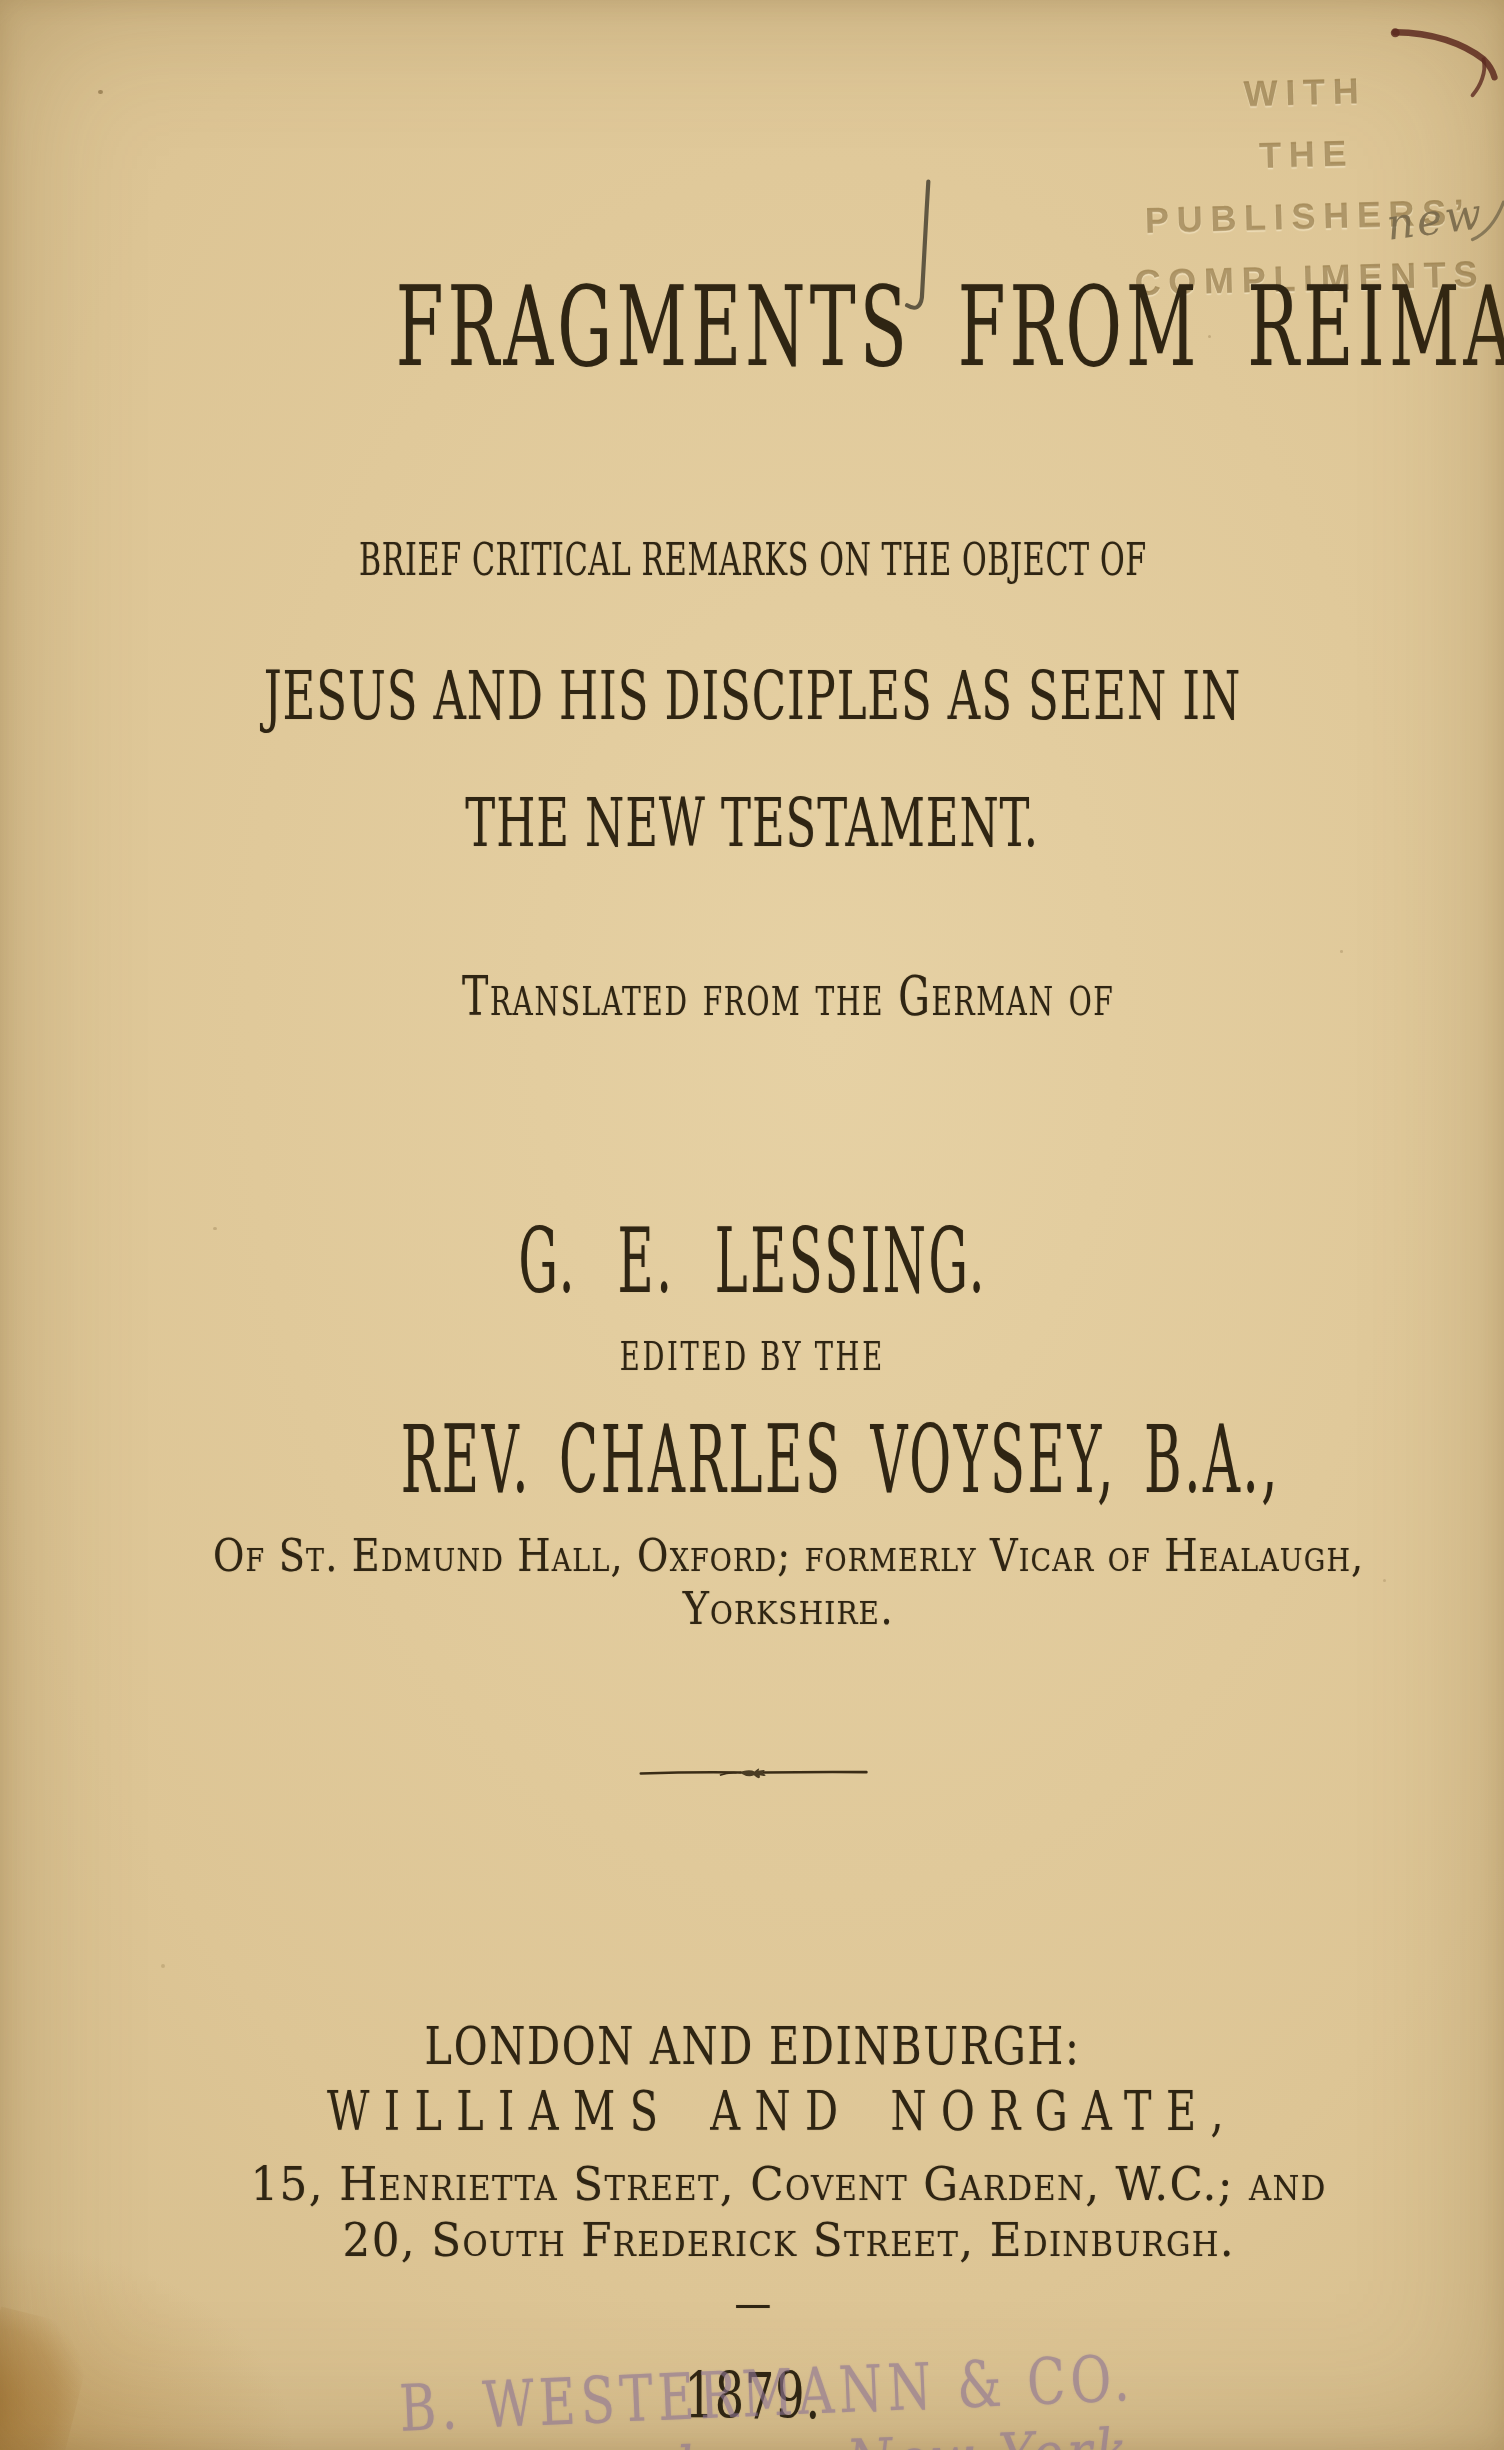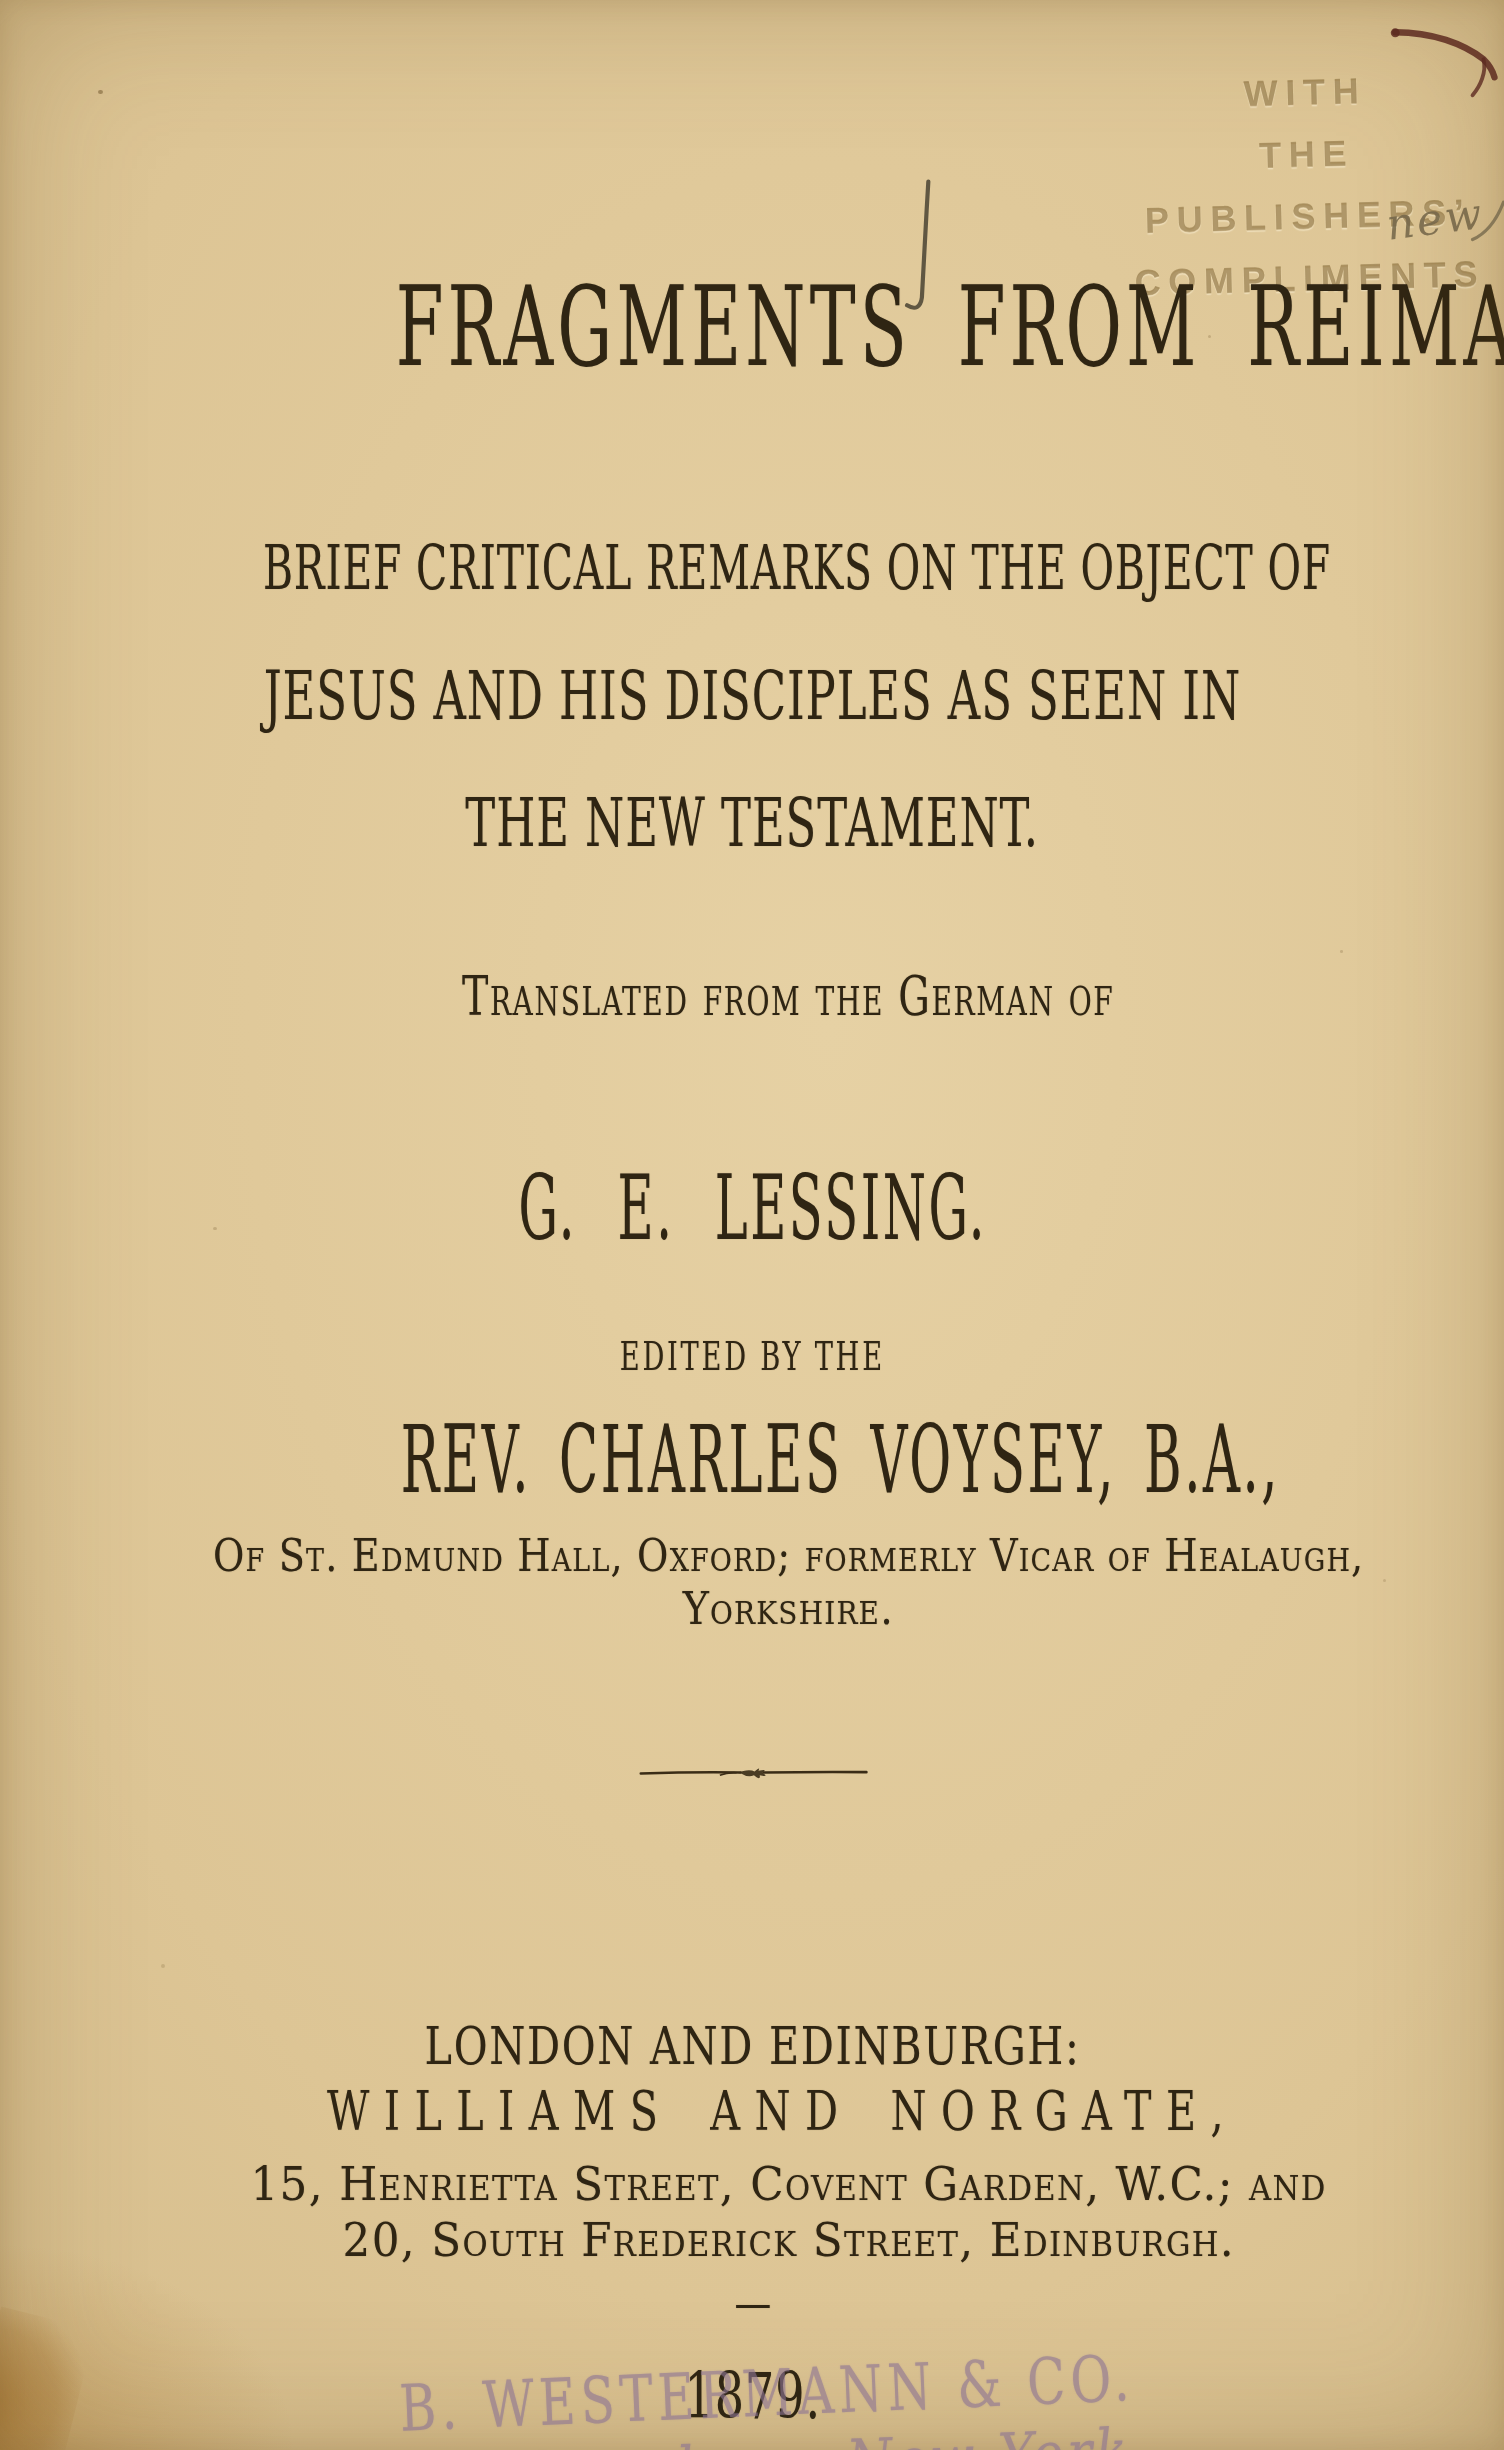--- a/index.html
+++ b/index.html
@@ -70,35 +70,35 @@
     <div>COMPLIMENTS</div>
   </div>
 
   <div class="pencil">new</div>
 
   <div class="line" style="top:271px;font-size:111px;letter-spacing:.06em;word-spacing:.30em;">
     <span class="sq" style="--sx:.62;">FRAGMENTS FROM REIMARUS</span>
   </div>
 
 
-  <div class="line" style="top:537px;font-size:61px;letter-spacing:.02em;">
+  <div class="line" style="top:537px;font-size:45px;letter-spacing:.02em;">
     <span class="sq" style="--sx:.67;">BRIEF CRITICAL REMARKS ON THE OBJECT OF</span>
   </div>
   <div class="line" style="top:663px;font-size:67px;letter-spacing:.02em;">
     <span class="sq" style="--sx:.67;">JESUS AND HIS DISCIPLES AS SEEN IN</span>
   </div>
   <div class="line" style="top:790px;font-size:67px;letter-spacing:.02em;">
     <span class="sq" style="--sx:.67;">THE NEW TESTAMENT.</span>
   </div>
 
   <div class="line sc" style="top:969px;font-size:55px;letter-spacing:.04em;">
     <span class="sq" style="--sx:.72;">Translated from the German of</span>
   </div>
 
-  <div class="line" style="top:1163px;font-size:90px;letter-spacing:.05em;word-spacing:.45em;">
+  <div class="line" style="top:1216px;font-size:90px;letter-spacing:.05em;word-spacing:.45em;">
     <span class="sq" style="--sx:.55;">G. E. LESSING.</span>
   </div>
 
   <div class="line" style="top:1337px;font-size:39px;letter-spacing:.10em;">
     <span class="sq" style="--sx:.70;">EDITED BY THE</span>
   </div>
 
   <div class="line" style="top:1414px;font-size:93px;letter-spacing:.05em;word-spacing:.18em;padding-left:41px;">
     <span class="sq" style="--sx:.55;">REV. CHARLES VOYSEY, B.A.,</span>
   </div>

